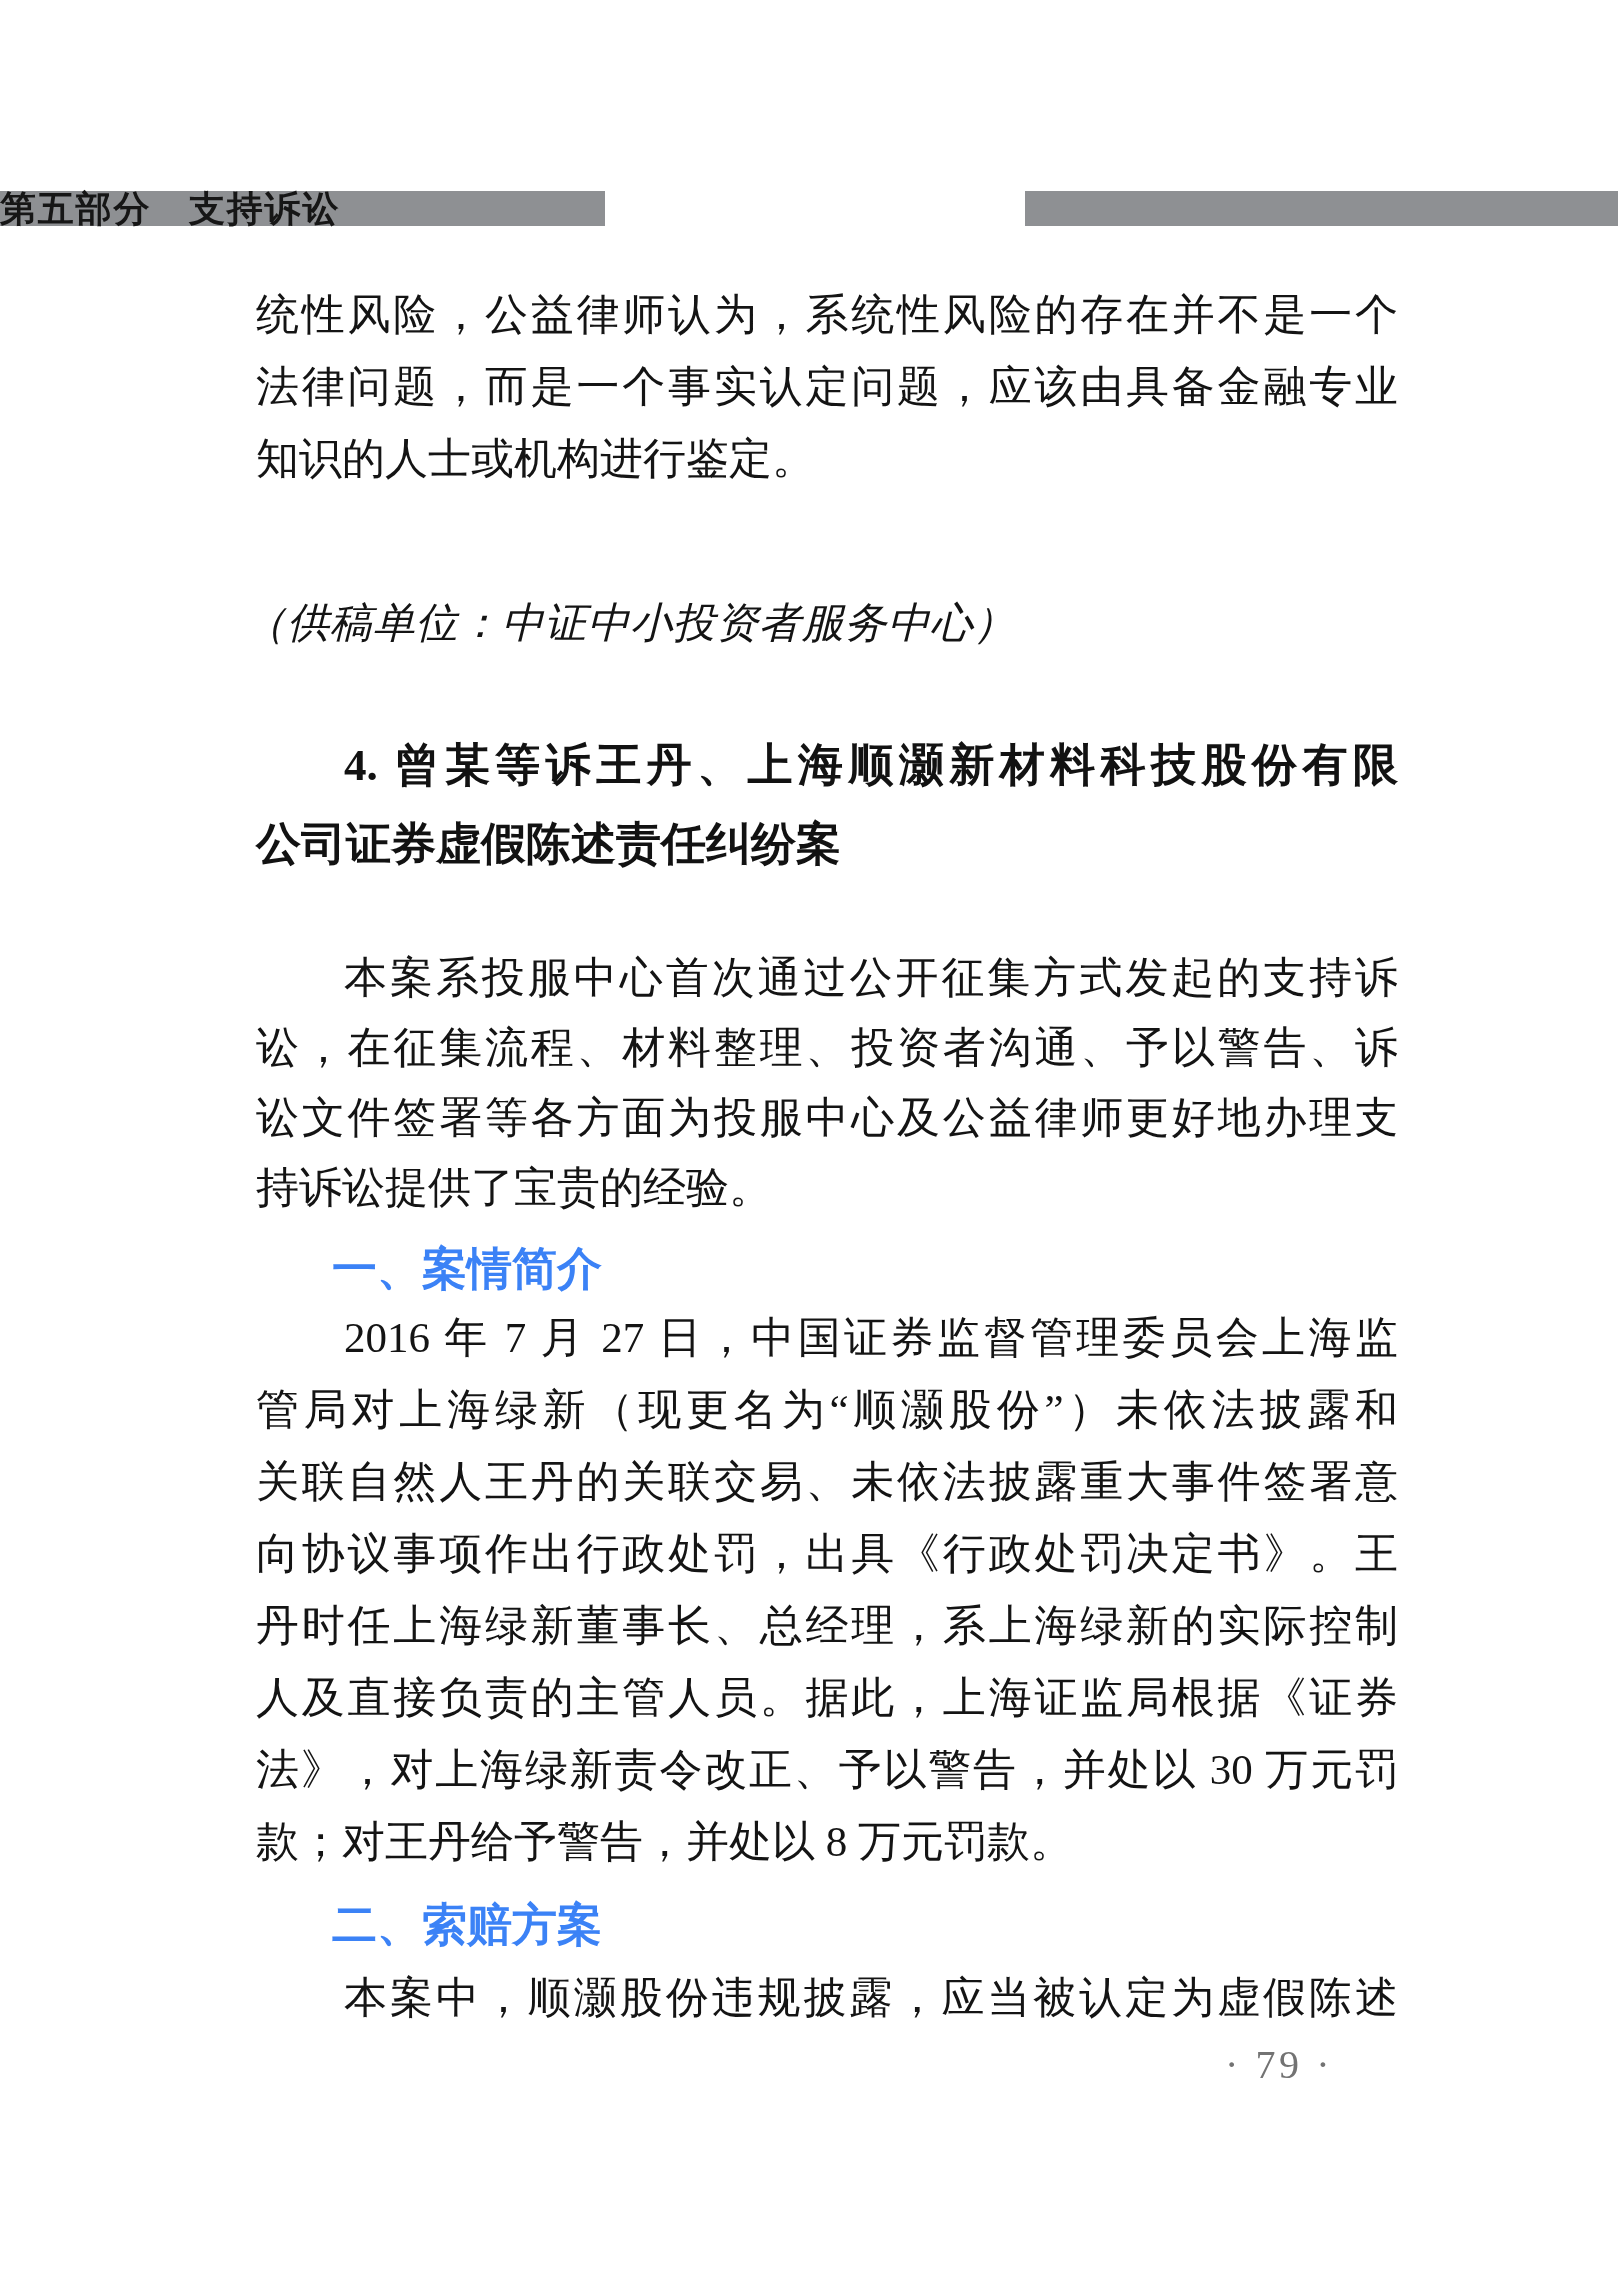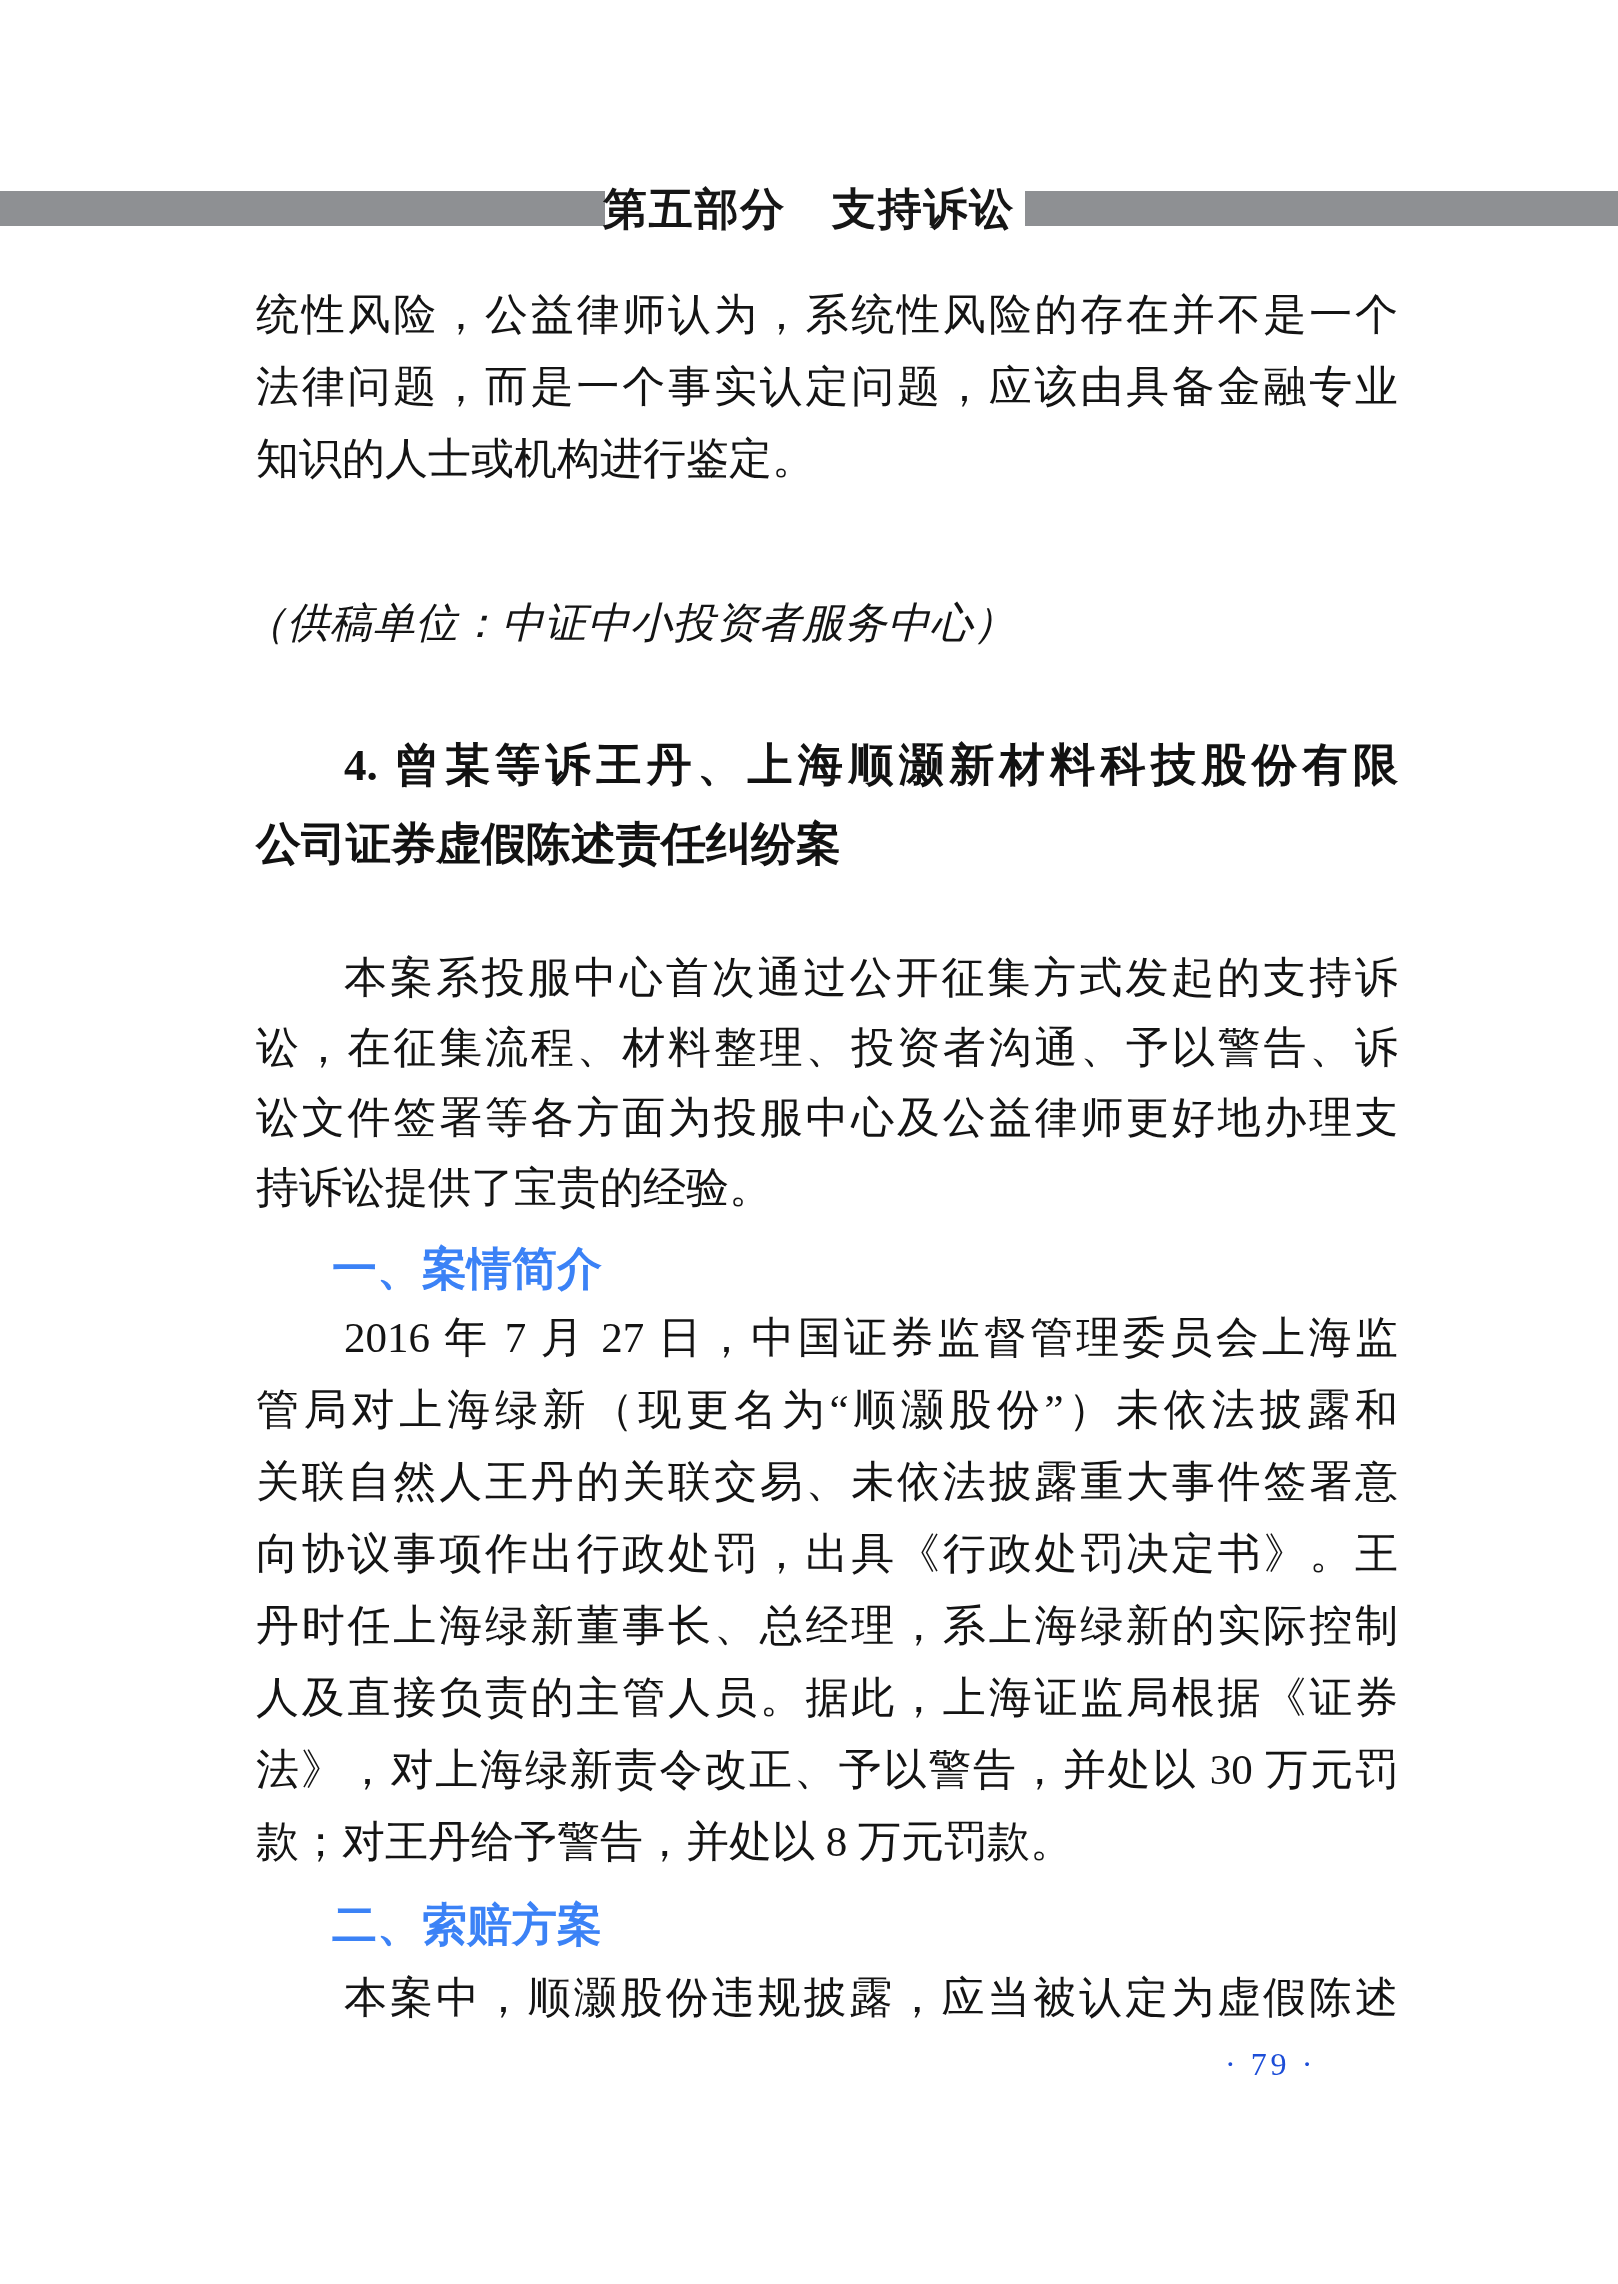--- a/index.html
+++ b/index.html
@@ -20,24 +20,24 @@
     height: 35px;
     background: #8e9093;
   }
   .hdr-bar.left  { left: 0;      width: 605px; }
   .hdr-bar.right { left: 1025px; width: 594px; }
   .hdr-title {
     position: absolute;
     top: 189px;
     left: 0;
     width: 100%;
-    text-align: center;
+    text-align: left;
     font-family: "Liberation Sans", "DejaVu Sans", sans-serif;
     font-weight: bold;
-    font-size: 44px;
+    font-size: 36px;
     line-height: 39px;
     letter-spacing: 1.8px;
     color: #161616;
   }
 
   
   .block {
     position: absolute;
     left: 244px;
     width: 1154px;
@@ -89,24 +89,24 @@
   .sub1 { top: 1233px; }
   .sub2 { top: 1889px; }
 
   .para3 { top: 1302px; }
   .para4 { top: 1962px; }
 
   .pagenum {
     position: absolute;
     left: 1225px;
     top: 2044px;
-    font-size: 32px;
+    font-size: 40px;
     line-height: 41px;
     letter-spacing: 3.6px;
-    color: #1d4ed8;
+    color: #737373;
   }
 </style>
 </head>
 <body>
 
 <div class="page">
 
   <div class="hdr-bar left"></div>
   <div class="hdr-bar right"></div>
   <div class="hdr-title">第五部分　支持诉讼</div>

